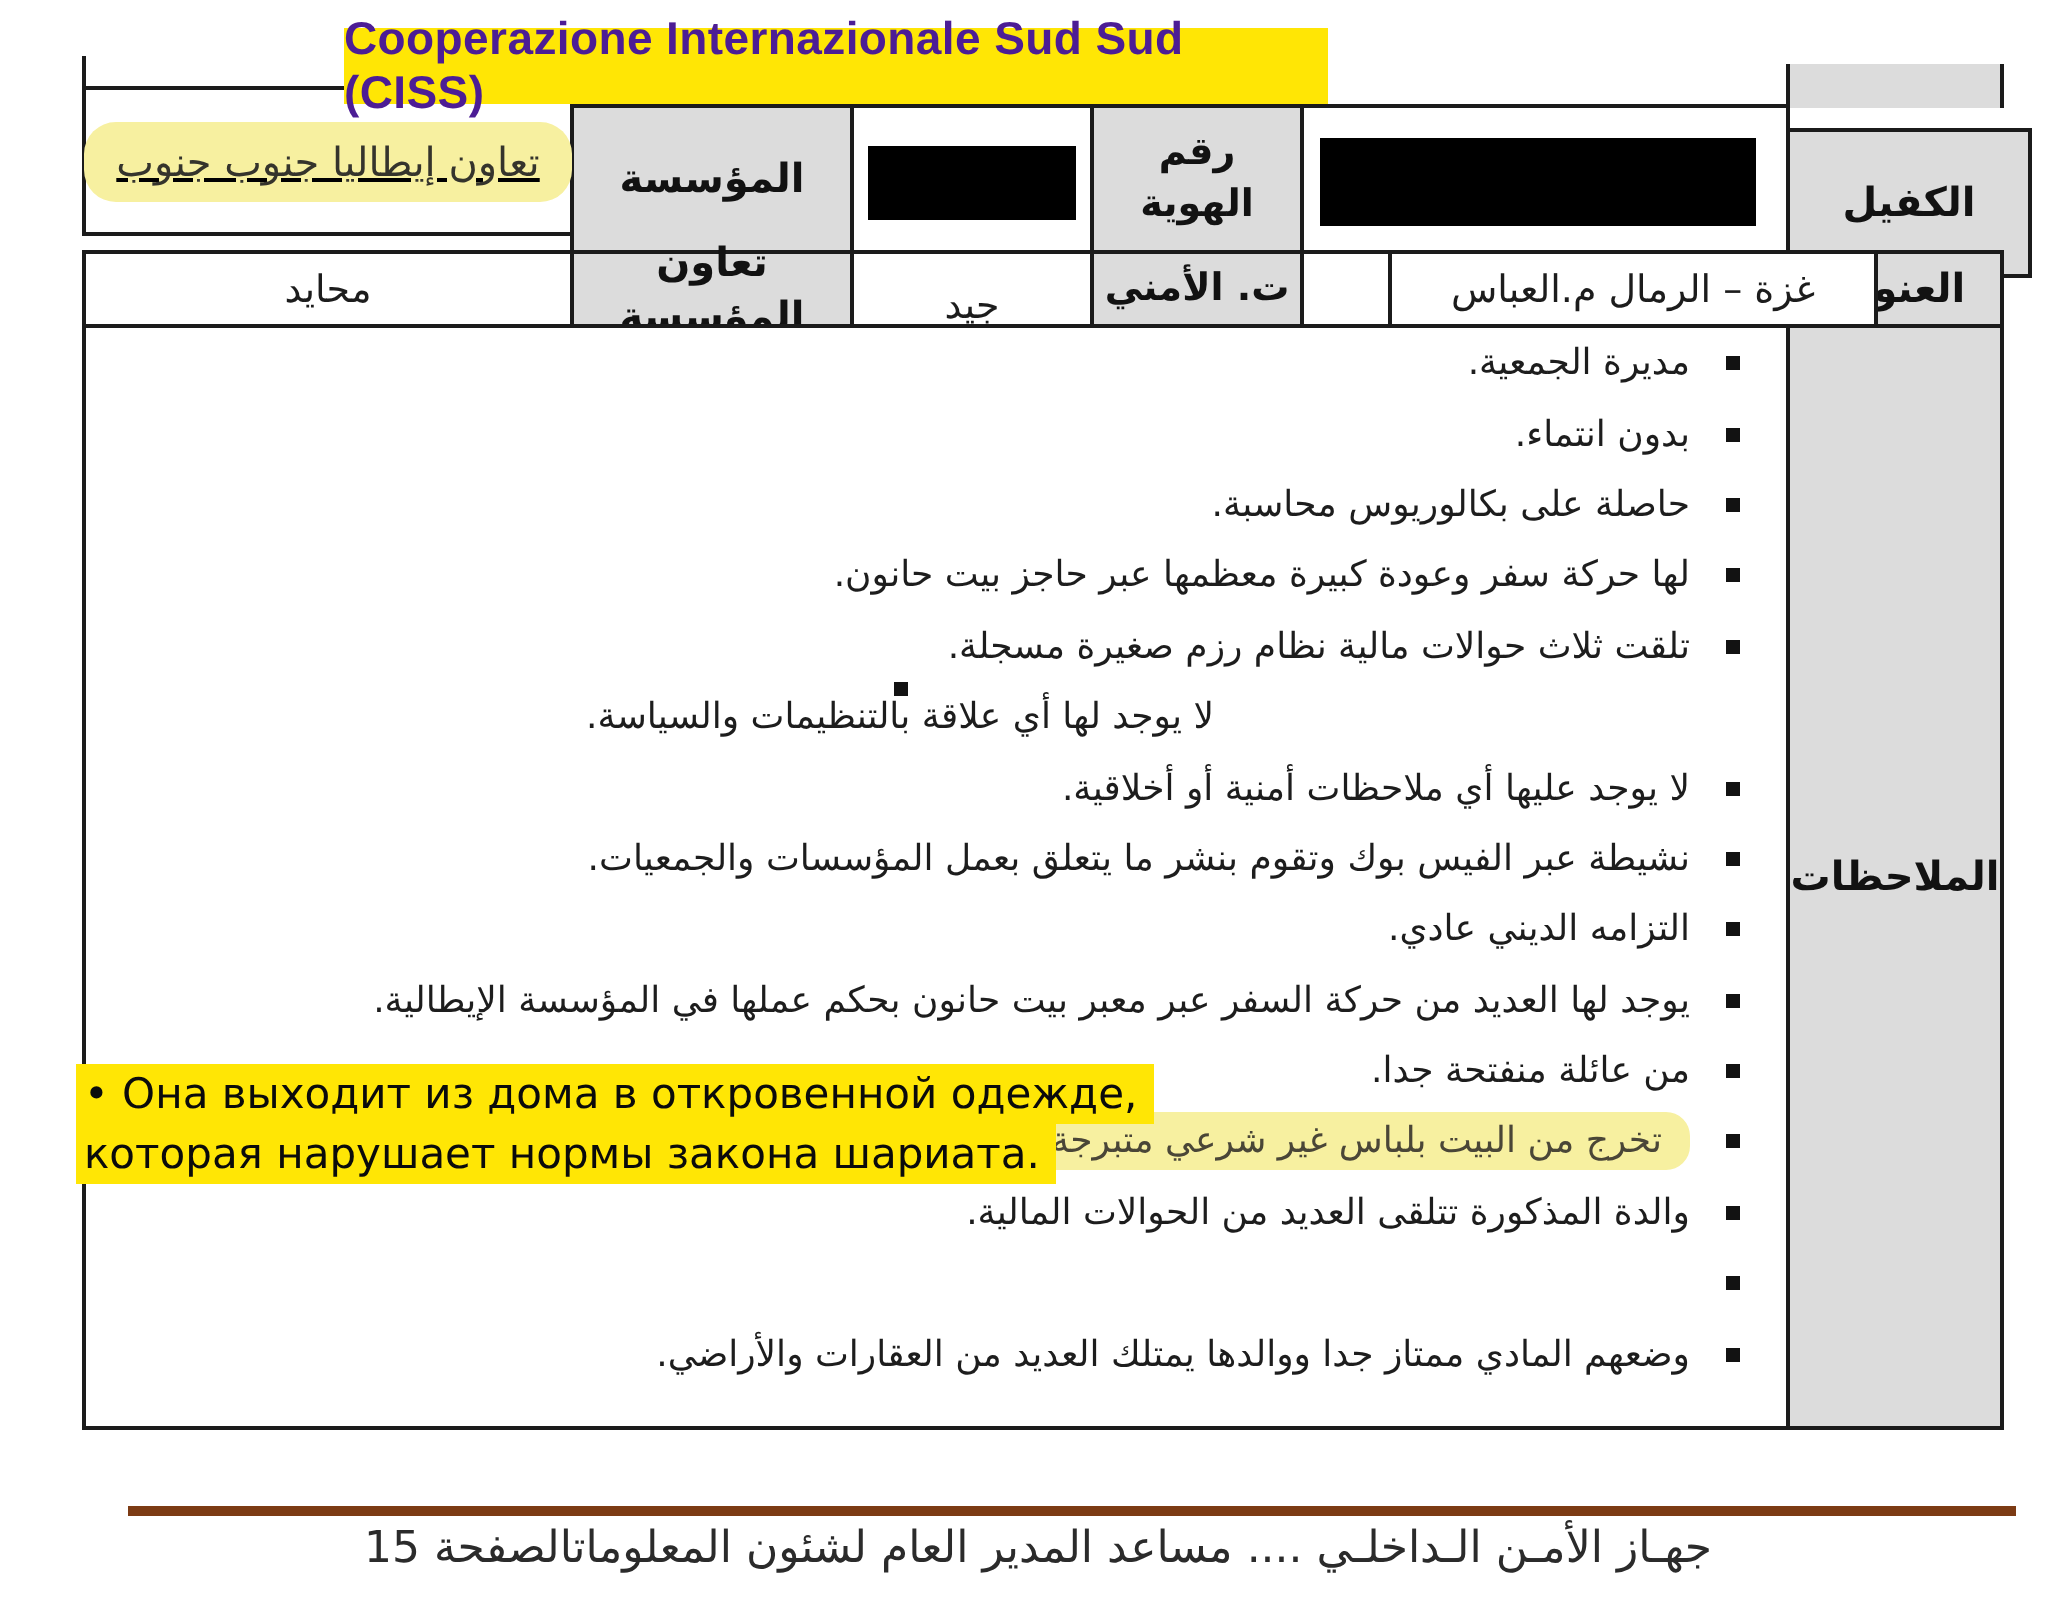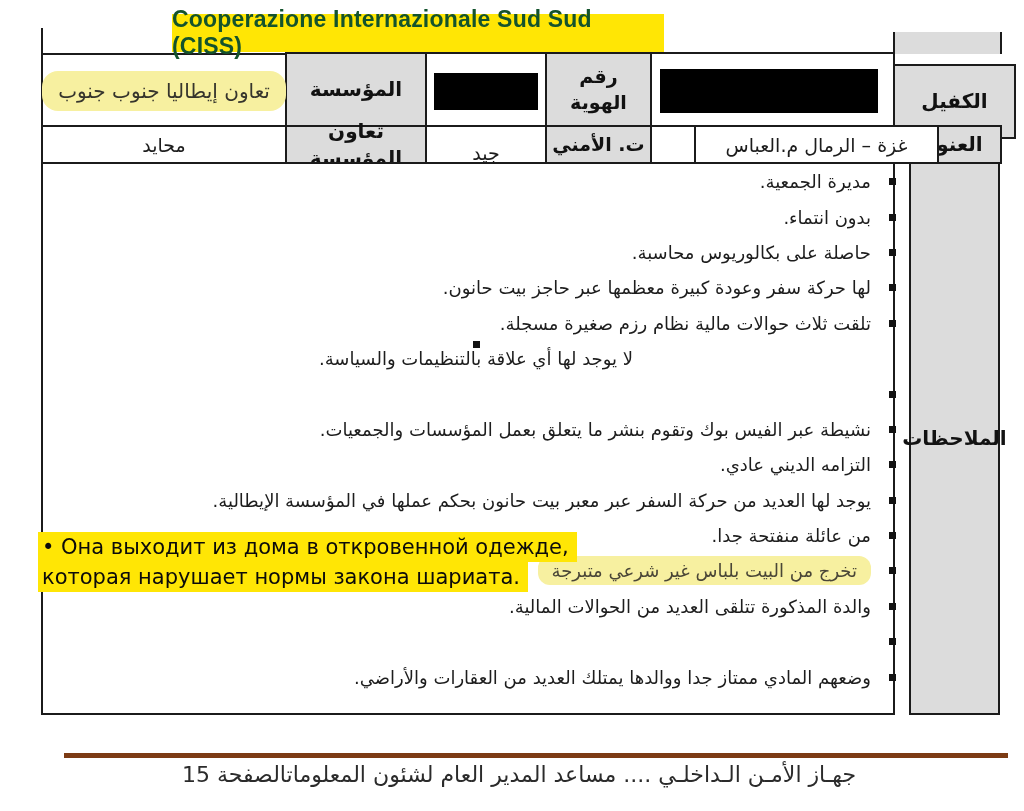--- a/index.html
+++ b/index.html
@@ -31,34 +31,34 @@
     border-left:2px solid #1b1b1b; border-right:2px solid #1b1b1b;
   }
   .left-stub { position:absolute; background:#1b1b1b; }
 
   
   .title-banner {
     position:absolute; left:172px; top:14px; width:492px; height:38px;
     background:#ffe605;
     display:flex; align-items:center; justify-content:center;
     font-family:"Liberation Sans", sans-serif;
-    font-weight:bold; font-size:23px; color:#14532d;
+    font-weight:bold; font-size:23px; color:#4c1d95;
     z-index:5; letter-spacing:0.2px;
   }
 
   
   .marker {
     background:#f7f0a0; border-radius:16px;
     padding:8px 16px; color:#35342c;
     font-size:20px; direction:rtl; white-space:nowrap;
   }
 
   
   .notes-list {
-    position:absolute; left:56px; top:164px; width:848px;
+    position:absolute; left:30px; top:164px; width:848px;
     display:flex; flex-direction:column;text-align:right;
   }
   .note-row {
     direction:rtl; display:flex; align-items:center;
     height:35.4px; padding-right:8px; column-gap:18px;
     flex:none;
   }
   .note-bullet { width:7px; height:7px; background:#121212; flex:none; }
   .note-text { font-size:18px; color:#1d1d1d; white-space:nowrap; }
   .note-text.hl {
@@ -103,21 +103,21 @@
 </div>
 <div class="cell gray" style="left:545px; top:52px; width:107px; height:75px;">
   <span class="hdr small" style="width:70px;">رقم الهوية</span>
 </div>
 <div class="cell" style="left:425px; top:52px; width:122px; height:75px;">
   <span class="redact" style="left:7px; top:19px; width:104px; height:37px;"></span>
 </div>
 <div class="cell gray" style="left:285px; top:52px; width:142px; height:75px;">
   <span class="hdr">المؤسسة</span>
 </div>
-<div class="cell" style="left:41px; top:53px; width:246px; height:75px;">
+<div class="cell" style="left:41px; top:43px; width:246px; height:75px;text-decoration:underline;">
   <span class="marker">تعاون إيطاليا جنوب جنوب</span>
 </div>
 
 <div class="cell gray" style="left:893px; top:125px; width:109px; height:39px;">
   <span class="hdr">العنوان</span>
 </div>
 <div class="cell" style="left:650px; top:125px; width:245px; height:39px;margin-left:44px;">
   <span class="val">غزة – الرمال م.العباس</span>
 </div>
 <div class="cell gray" style="left:545px; top:125px; width:107px; height:39px;">
@@ -126,21 +126,21 @@
 <div class="cell" style="left:425px; top:125px; width:122px; height:56px;">
   <span class="val">جيد</span>
 </div>
 <div class="cell gray" style="left:285px; top:125px; width:142px; height:39px;">
   <span class="hdr">تعاون المؤسسة</span>
 </div>
 <div class="cell" style="left:41px; top:125px; width:246px; height:39px;">
   <span class="val">محايد</span>
 </div>
 
-<div class="cell gray" style="left:893px; top:162px; width:91px; height:553px;margin-left:16px;">
+<div class="cell gray" style="left:893px; top:162px; width:109px; height:553px;">
   <span class="hdr">الملاحظات</span>
 </div>
 <div class="cell" style="left:41px; top:162px; width:854px; height:553px;"></div>
 
 <div class="notes-list">
     <div class="note-row">
       <span class="note-bullet"></span>
       <span class="note-text">مديرة الجمعية.</span>
     </div>
     <div class="note-row">
@@ -158,20 +158,21 @@
     <div class="note-row">
       <span class="note-bullet"></span>
       <span class="note-text">تلقت ثلاث حوالات مالية نظام رزم صغيرة مسجلة.</span>
     </div>
     <div class="note-row" style=" flex-direction: column;">
       <span class="note-bullet"></span>
       <span class="note-text">لا يوجد لها أي علاقة بالتنظيمات والسياسة.</span>
     </div>
     <div class="note-row">
       <span class="note-bullet"></span>
+      <span class="note-text">لا يوجد عليها أي ملاحظات أمنية أو أخلاقية.</span>
     </div>
     <div class="note-row">
       <span class="note-bullet"></span>
       <span class="note-text">نشيطة عبر الفيس بوك وتقوم بنشر ما يتعلق بعمل المؤسسات والجمعيات.</span>
     </div>
     <div class="note-row">
       <span class="note-bullet"></span>
       <span class="note-text">التزامه الديني عادي.</span>
     </div>
     <div class="note-row">

